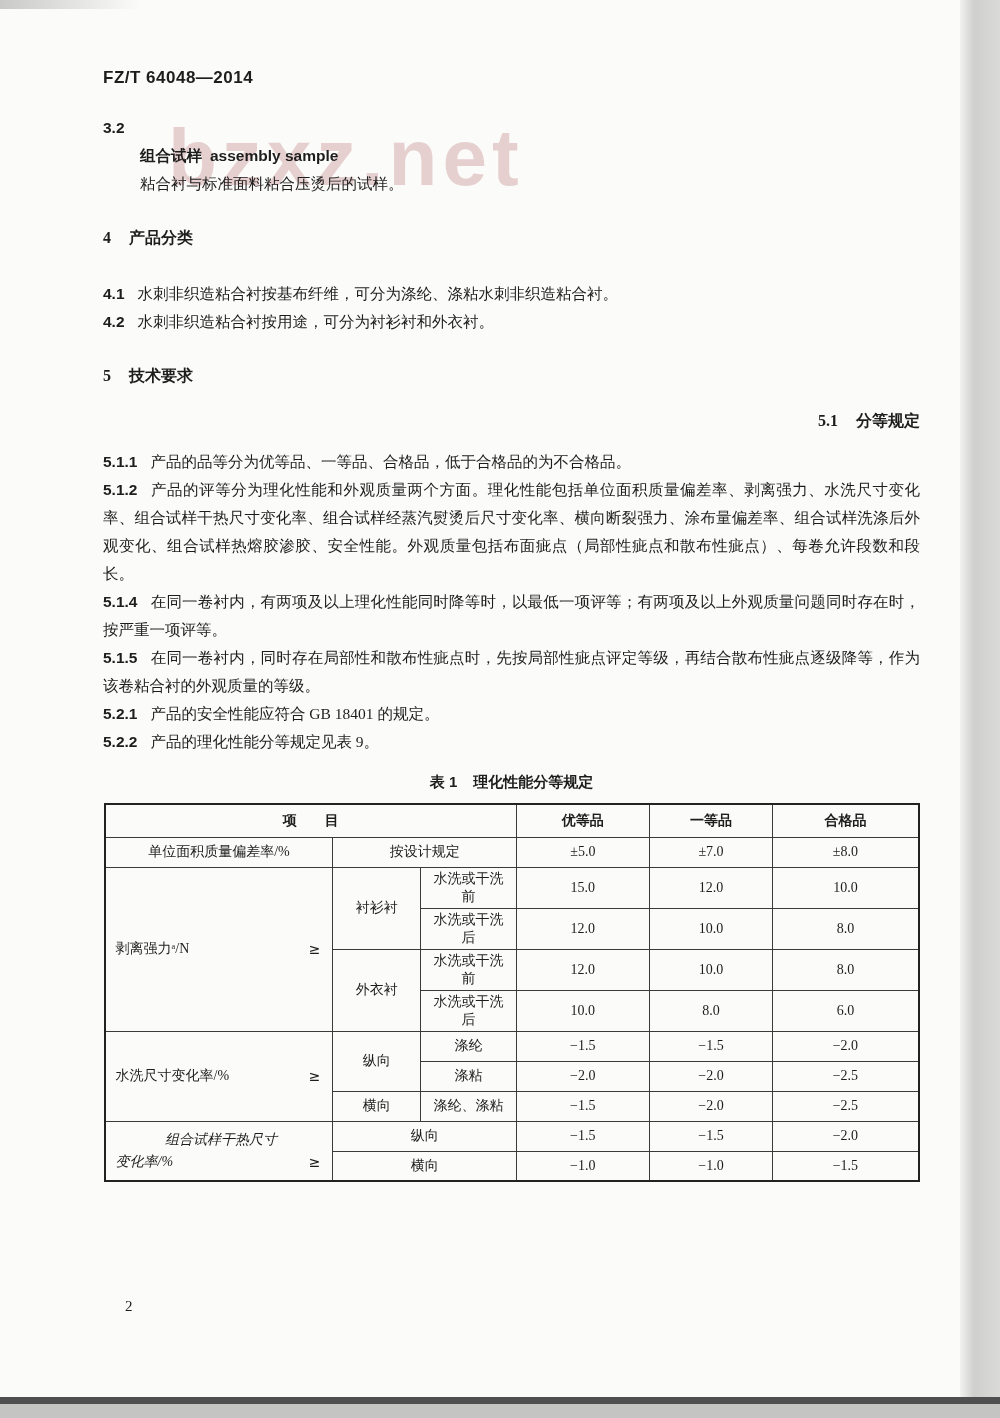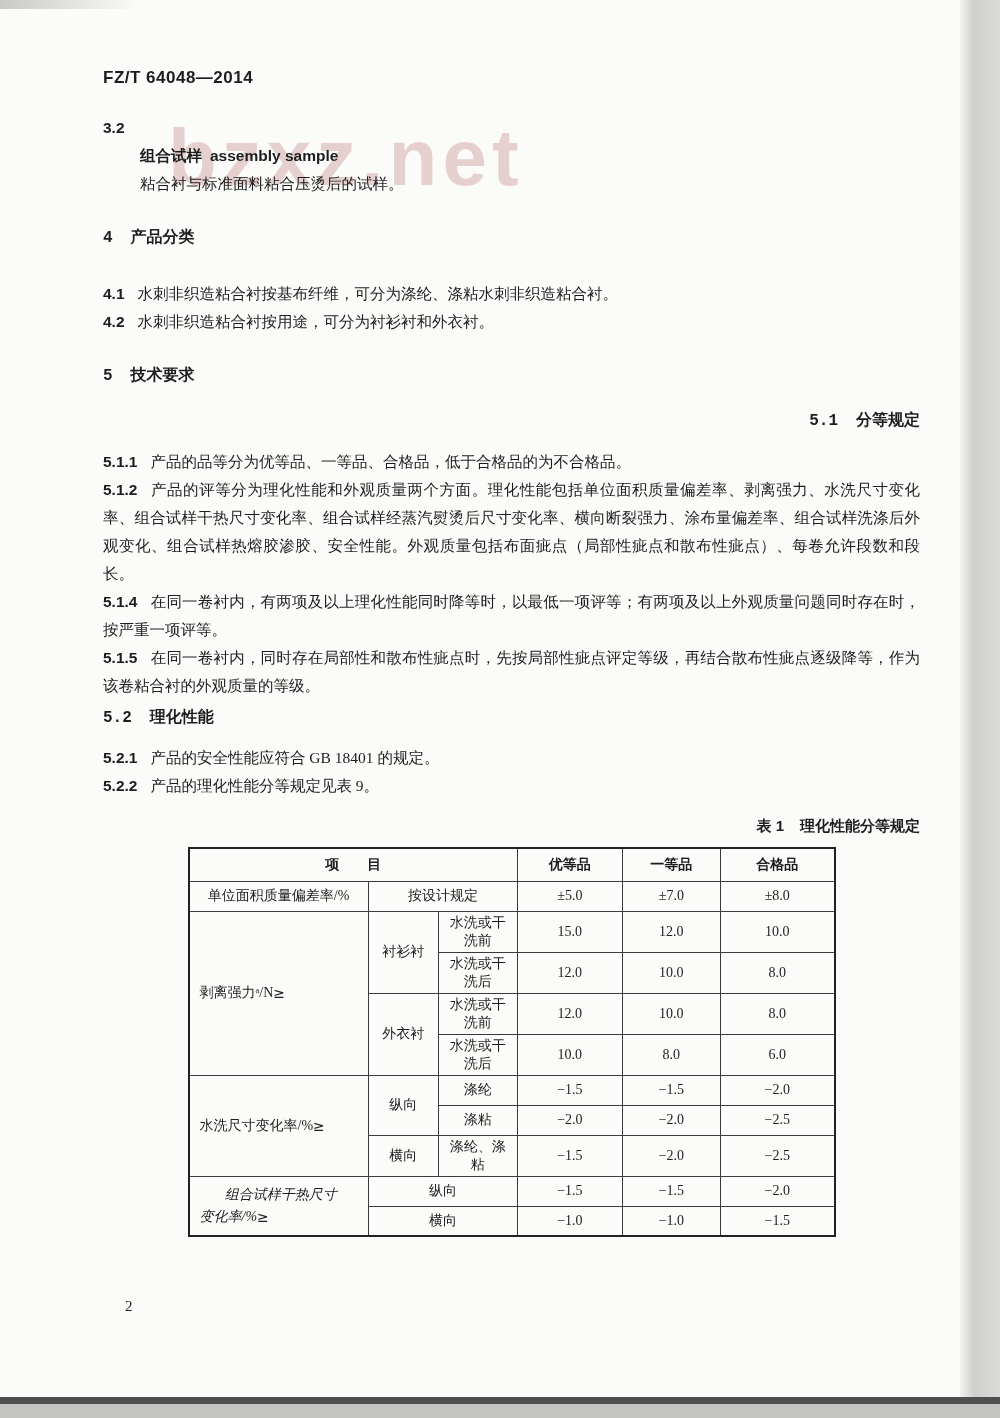--- a/index.html
+++ b/index.html
@@ -48,54 +48,54 @@
   .cnum {
     font-family:"Liberation Sans","DejaVu Sans",sans-serif;
     font-weight:bold; margin-right:13px;
   }
   .block-32 { margin-top:26px; }
   .term-line { margin-left:37px; font-weight:bold; }
   .term-en { font-family:"Liberation Sans","DejaVu Sans",sans-serif; margin-left:8px; }
   .def-line { margin-left:37px; }
 
   .heading {
-    font-family:Liberation Mono, monospace;
+    font-family:Liberation Serif, serif;
     font-weight:bold; font-size:16px; line-height:28px;
   }
   .heading .hnum { margin-right:18px; }
   .h4 { margin-top:26px; margin-bottom:28px; }
   .h5 { margin-top:26px; margin-bottom:17px; }
   .h51 { margin-bottom:13px;text-align:right; }
   .h52 { margin-top:4px; margin-bottom:12px; }
 
   .tbl-caption {
     margin-top:12px; margin-bottom:7px;
-    text-align:right; font-weight:bold; font-size:15px; line-height:28px;
+    text-align:center; font-weight:bold; font-size:15px; line-height:28px;
     font-family:"Liberation Sans","DejaVu Sans",sans-serif;
   }
   .tbl-caption .cap-label { margin-right:16px; }
 
   table.spec-table {
     border-collapse:collapse;
-    width:648px;
+    width:816px;
     margin:0 auto;
     font-size:14px;
     border:2px solid #222;
   }
   table.spec-table td {
     border:1px solid #3a3a3a;
     height:30px;
     padding:2px 6px;
     text-align:center;
     vertical-align:middle;
   }
   tr.thead td { height:33px; font-weight:bold; font-family:"Liberation Sans","DejaVu Sans",sans-serif; }
   td.lbl { text-align:left; }
   td.lbl-indent { padding-left:26px; }
-  .lblflex { display:flex; align-items:center; padding:0 6px 0 4px; }
+  .lblflex { display:flex; justify-content:space-between; align-items:center; padding:0 6px 0 4px; }
   .gte { font-family:"DejaVu Sans",sans-serif; }
   .lblblock { padding:0 0 0 4px; line-height:22px;font-style:italic; }
   .lblblock .lblflex { padding-left:0; }
 
   .page-number {
     position:absolute; left:125px; top:1298px;
     font-size:15px; z-index:1;
   }
 </style>
 </head>
@@ -121,21 +121,20 @@
 
     <p class="heading h5"><span class="hnum">5</span><span>技术要求</span></p>
 
     <p class="heading h51"><span class="hnum">5.1</span><span>分等规定</span></p>
 
     <p class="para"><span class="cnum">5.1.1</span><span>产品的品等分为优等品、一等品、合格品，低于合格品的为不合格品。</span></p>
     <p class="para"><span class="cnum">5.1.2</span><span>产品的评等分为理化性能和外观质量两个方面。理化性能包括单位面积质量偏差率、剥离强力、水洗尺寸变化率、组合试样干热尺寸变化率、组合试样经蒸汽熨烫后尺寸变化率、横向断裂强力、涂布量偏差率、组合试样洗涤后外观变化、组合试样热熔胶渗胶、安全性能。外观质量包括布面疵点（局部性疵点和散布性疵点）、每卷允许段数和段长。</span></p>
     <p class="para"><span class="cnum">5.1.4</span><span>在同一卷衬内，有两项及以上理化性能同时降等时，以最低一项评等；有两项及以上外观质量问题同时存在时，按严重一项评等。</span></p>
     <p class="para"><span class="cnum">5.1.5</span><span>在同一卷衬内，同时存在局部性和散布性疵点时，先按局部性疵点评定等级，再结合散布性疵点逐级降等，作为该卷粘合衬的外观质量的等级。</span></p>
 
-    <p class="heading h52"><span class="hnum">5.2</span><span>理化性能</span></p>
 
     <p class="para"><span class="cnum">5.2.1</span><span>产品的安全性能应符合 GB 18401 的规定。</span></p>
     <p class="para"><span class="cnum">5.2.2</span><span>产品的理化性能分等规定见表 9。</span></p>
 
     <p class="tbl-caption"><span class="cap-label">表 1</span><span>理化性能分等规定</span></p>
 
     <table class="spec-table">
       <colgroup>
         <col style="width:229px">
           <col style="width:88px">

